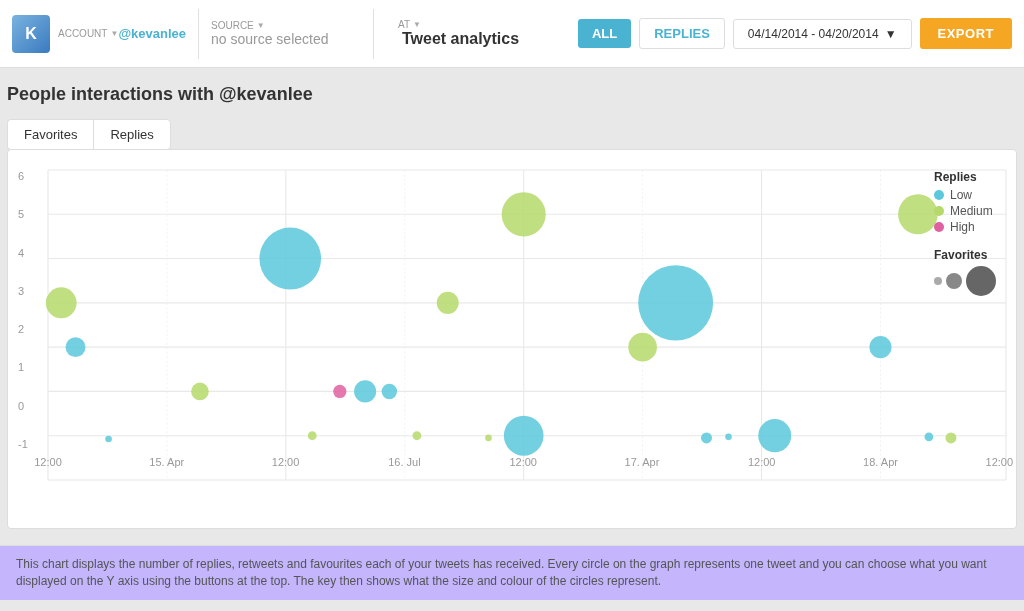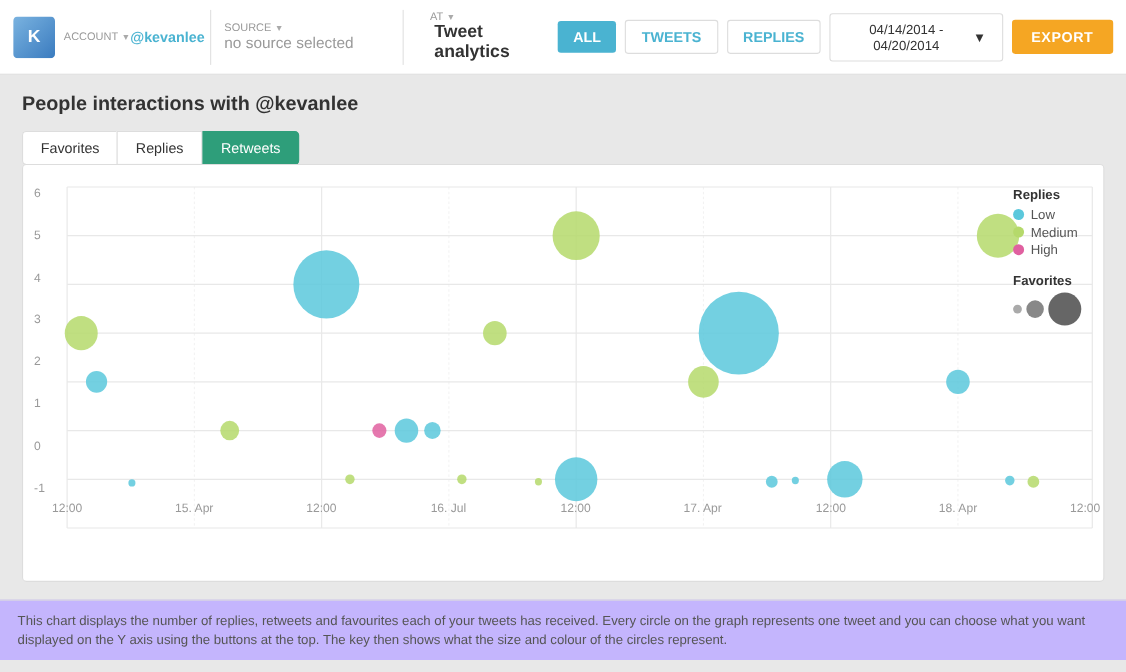--- a/index.html
+++ b/index.html
@@ -80,21 +80,21 @@
       color: white;
       border: none;
       border-radius: 3px;
       font-size: 13px;
       font-weight: bold;
       cursor: pointer;
       letter-spacing: 0.5px;
     }
 
     
-    .main { padding: 16px 20px; }
+    .main { padding: 16px 7px; }
     .page-title { font-size: 18px; font-weight: bold; color: #333; margin-bottom: 14px; }
 
     
     .tabs { display: flex; gap: 0; margin-bottom: 0; }
     .tab {
       padding: 7px 16px;
       border: 1px solid #ddd;
       background: white;
       cursor: pointer;
       font-size: 13px;
@@ -214,37 +214,35 @@
   <div class="at-section">
     <span class="at-label">
       <span>AT</span>
       <span class="dropdown-arrow">▼</span>
     </span>
     <span class="tweet-analytics-title">Tweet analytics</span>
   </div>
 
   <div class="header-right">
     <button class="filter-btn active">ALL</button>
-    <button class="filter-btn inactive">TWEETS</button>
     <button class="filter-btn inactive">REPLIES</button>
     <button class="date-range-btn">
       <span>04/14/2014 - 04/20/2014</span>
       <span>▼</span>
     </button>
     <button class="export-btn">EXPORT</button>
   </div>
 </div>
 
 <div class="main">
   <div class="page-title">People interactions with @kevanlee</div>
 
   <div class="tabs">
     <button class="tab">Favorites</button>
     <button class="tab">Replies</button>
-    <button class="tab active">Retweets</button>
   </div>
 
   <div class="chart-container">
     <div class="chart-area">
 
       <div class="y-axis">
         <span>6</span>
         <span>5</span>
         <span>4</span>
         <span>3</span>

